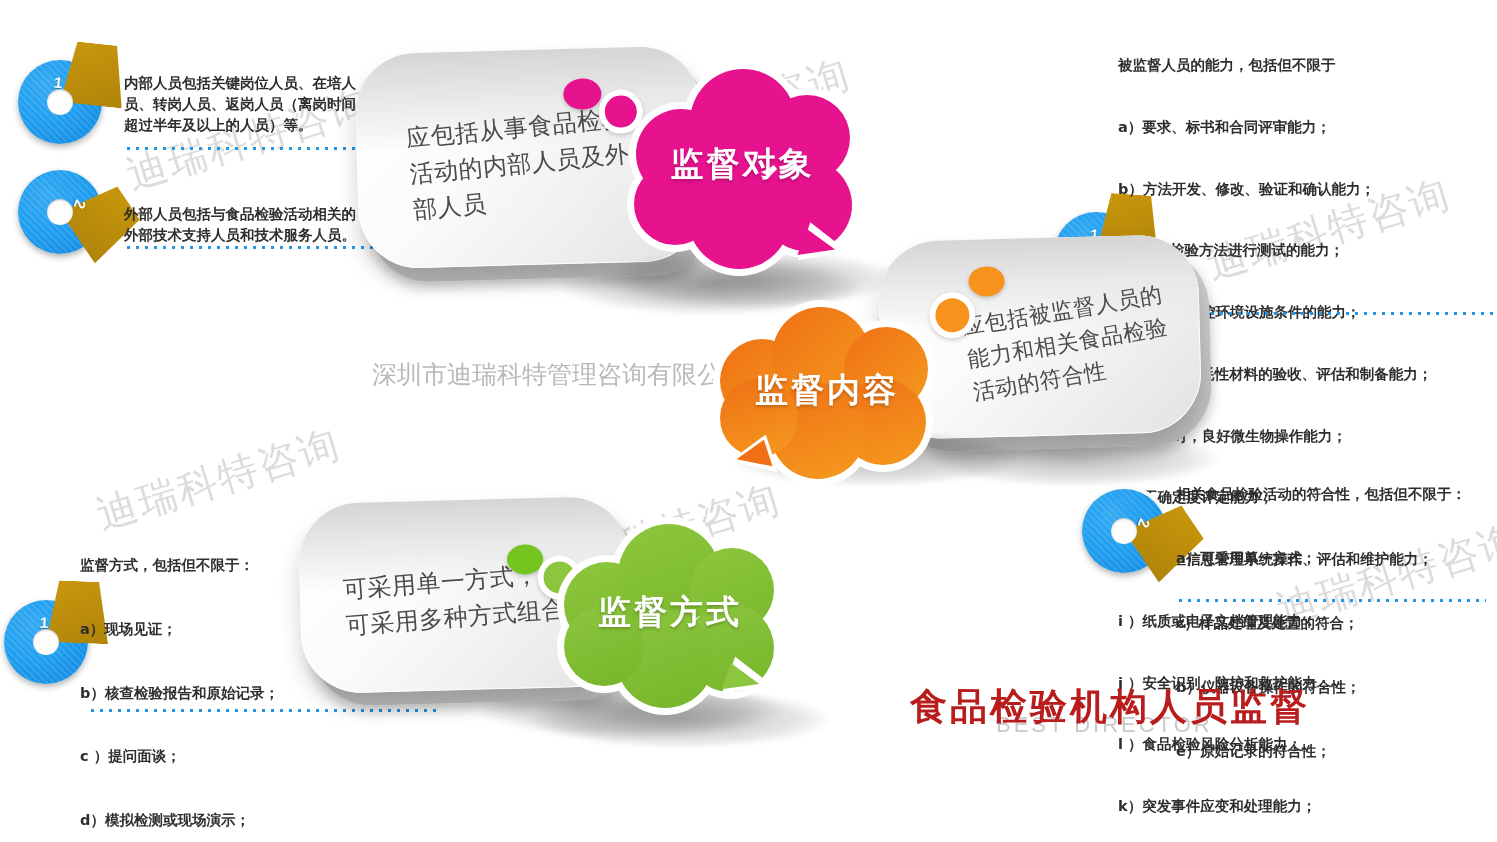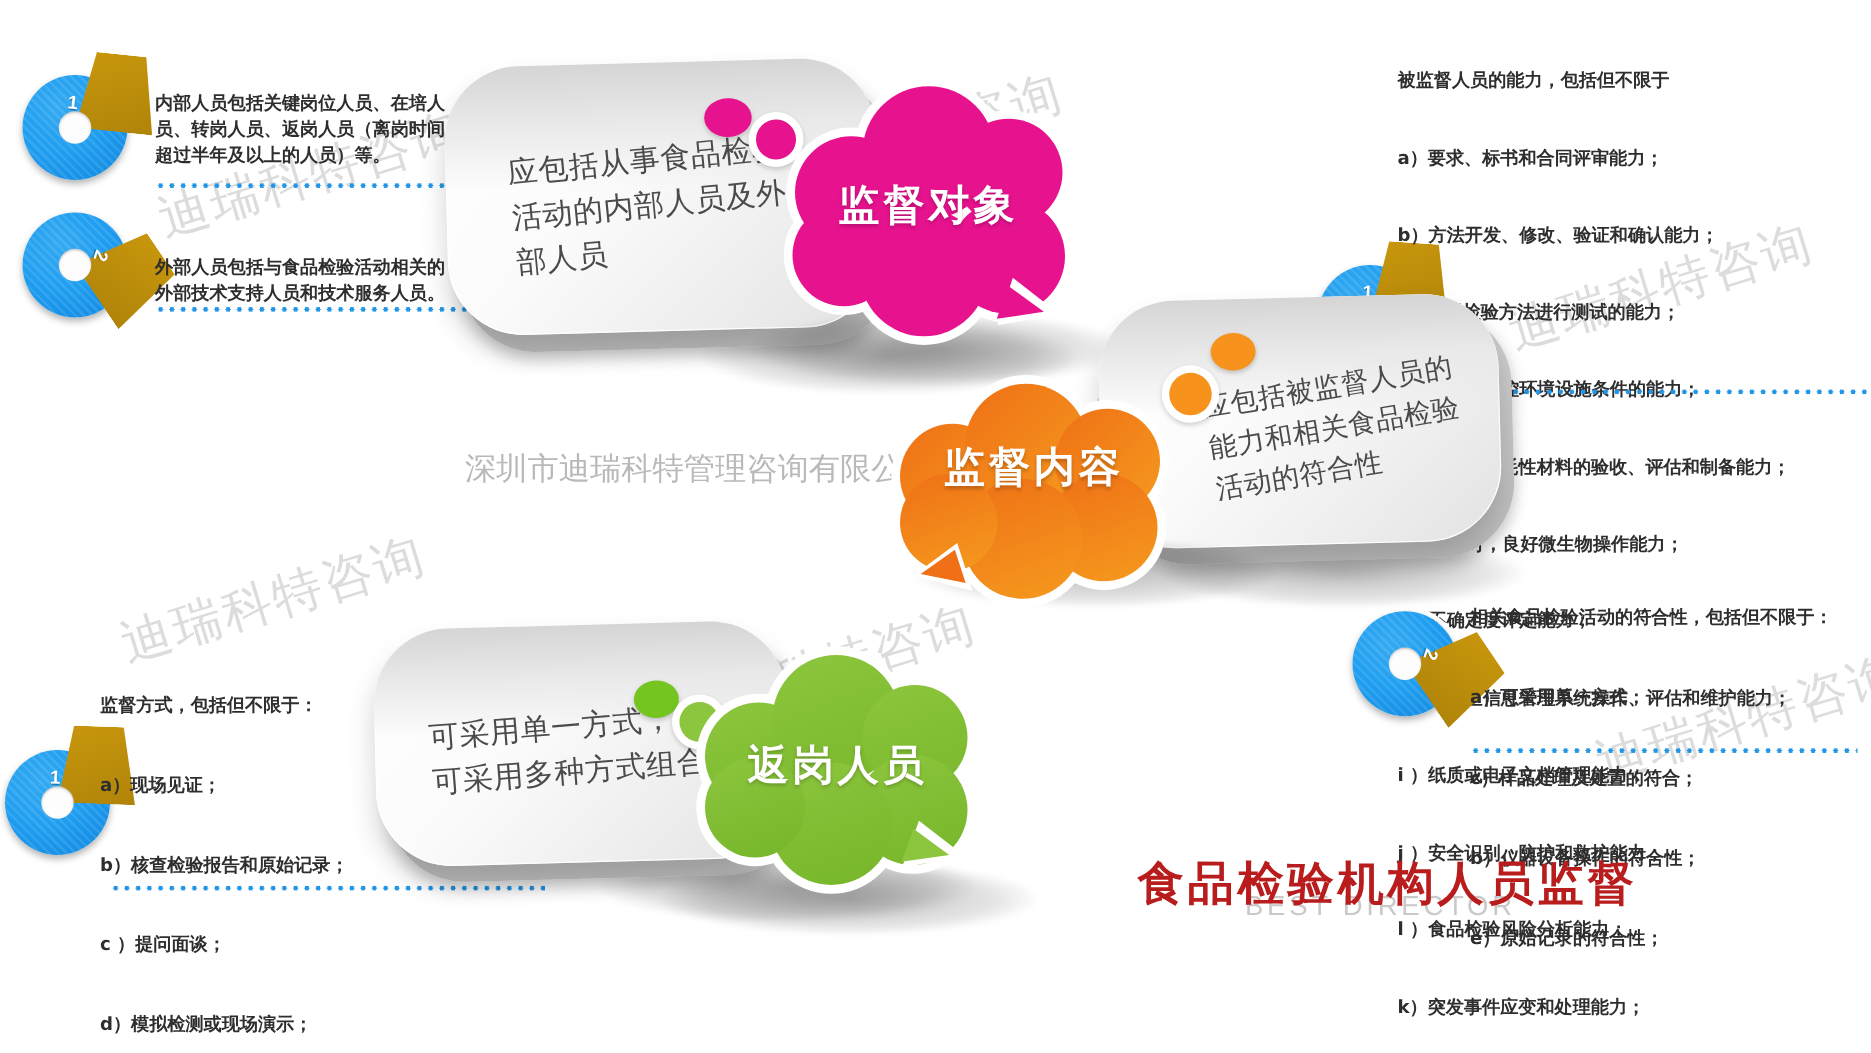--- a/index.html
+++ b/index.html
@@ -307,21 +307,21 @@
     <div class="lobe" style="left:7px;top:39px;width:84px;height:84px;background:linear-gradient(135deg,#ef7016,#f59a1e);"></div>
     <div class="lobe" style="left:59px;top:7px;width:98px;height:98px;background:linear-gradient(135deg,#ef7016,#f59a1e);"></div>
     <div class="lobe" style="left:131px;top:27px;width:84px;height:84px;background:linear-gradient(135deg,#ef7016,#f59a1e);"></div>
     <div class="lobe" style="left:127px;top:79px;width:86px;height:86px;background:linear-gradient(160deg,#ef7016,#f59a1e);"></div>
     <div class="lobe" style="left:57px;top:83px;width:96px;height:96px;background:linear-gradient(160deg,#ef7016,#f59a1e);"></div>
     <div class="lobe" style="left:7px;top:79px;width:78px;height:78px;background:linear-gradient(160deg,#ef7016,#f59a1e);"></div>
     <div class="tailwrap" style="left:18px;top:140px;">
       <div class="tail" style="border-right:42px solid #ffffff;border-top:14px solid transparent;border-bottom:26px solid transparent;transform:rotate(-18deg);"></div>
       <div class="tail" style="left:6px;top:4px;border-right:32px solid #ef7016;border-top:10px solid transparent;border-bottom:18px solid transparent;transform:rotate(-18deg);"></div>
     </div>
-    <div class="label" style="top:52px;font-size:33px;">监督内容</div>
+    <div class="label" style="top:68px;font-size:33px;">监督内容</div>
   </div>
 
   <div class="shadow-blob" style="left:480px;top:680px;width:300px;height:58px;"></div>
 
   <div class="slab" style="left:300px;top:500px;width:330px;height:190px;transform:rotate(-1.5deg);">
     <div class="edge" style="left:10px;top:13px;width:330px;height:190px;"></div>
     <div class="body"></div>
     <div class="top"></div>
     <div class="txt" style="left:44px;top:62px;width:265px;transform:rotate(-3deg);">可采用单一方式，也
 可采用多种方式组合</div>
@@ -343,19 +343,19 @@
     <div class="lobe" style="left:9px;top:47px;width:86px;height:86px;background:linear-gradient(160deg,#8cc63e,#7ab82c);"></div>
     <div class="lobe" style="left:63px;top:9px;width:102px;height:102px;background:linear-gradient(160deg,#8cc63e,#7ab82c);"></div>
     <div class="lobe" style="left:135px;top:33px;width:84px;height:84px;background:linear-gradient(160deg,#8cc63e,#7ab82c);"></div>
     <div class="lobe" style="left:131px;top:89px;width:88px;height:88px;background:linear-gradient(160deg,#8cc63e,#76b52a);"></div>
     <div class="lobe" style="left:61px;top:95px;width:98px;height:98px;background:linear-gradient(160deg,#8cc63e,#76b52a);"></div>
     <div class="lobe" style="left:9px;top:91px;width:80px;height:80px;background:linear-gradient(160deg,#8cc63e,#76b52a);"></div>
     <div class="tailwrap" style="left:172px;top:148px;">
       <div class="tail" style="border-left:44px solid #ffffff;border-top:14px solid transparent;border-bottom:26px solid transparent;transform:rotate(20deg);"></div>
       <div class="tail" style="left:-2px;top:5px;border-left:34px solid #8cc63e;border-top:10px solid transparent;border-bottom:18px solid transparent;transform:rotate(20deg);"></div>
     </div>
-    <div class="label" style="top:75px;font-size:33px;">返岗人员</div>
+    <div class="label" style="top:75px;font-size:33px;">监督方式</div>
   </div>
 
   <div class="subtitle nosel" style="left:996px;top:712px;">BEST DIRECTOR</div>
   <div class="maintitle nosel" style="left:910px;top:682px;">食品检验机构人员监督</div>
 
 </div>
 
 </body></html>

